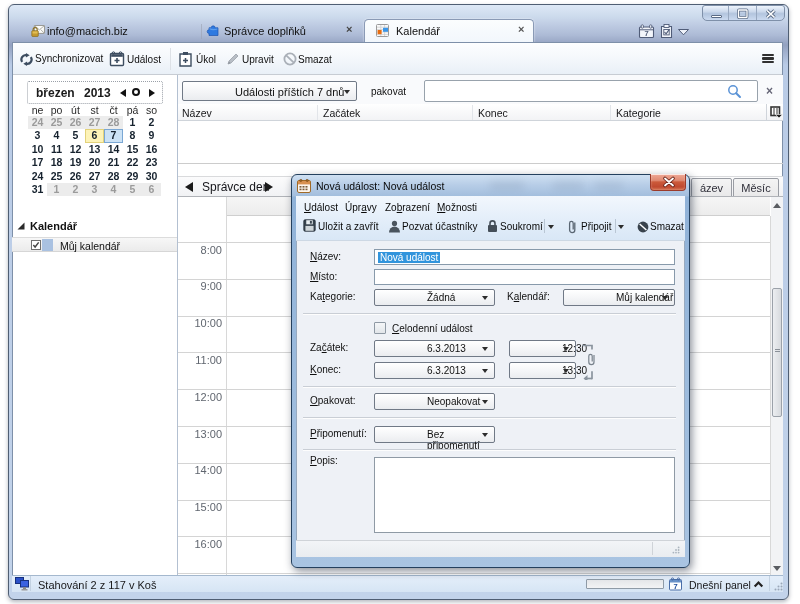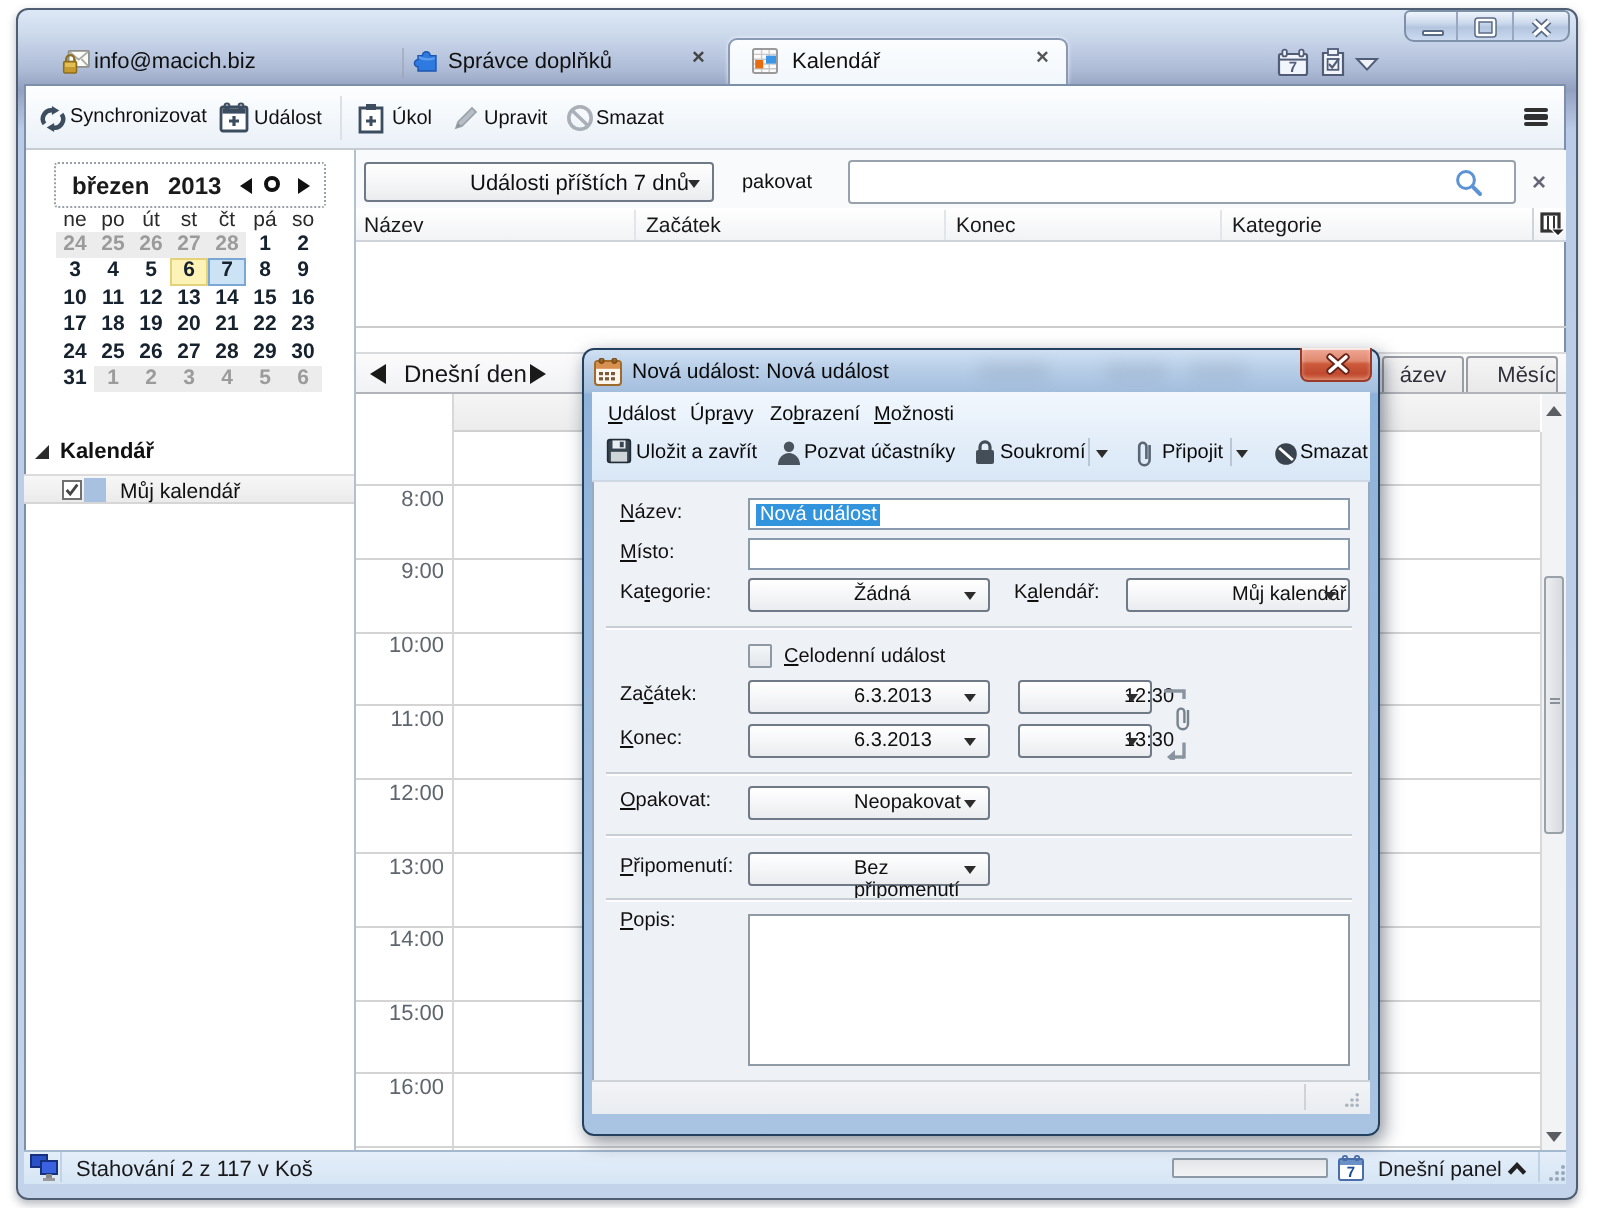--- a/index.html
+++ b/index.html
@@ -271,24 +271,24 @@
   <svg class="abs" style="left:770px;top:106px" width="13" height="12" viewBox="0 0 13 12">
     <rect x="1" y="1" width="8.5" height="8.5" fill="#fff" stroke="#333" stroke-width="1.6"></rect>
     <path d="M4 2 v7 M7 2 v7" stroke="#333" stroke-width="1"></path>
     <path d="M5.5 8.5 h7 l-3.5 3.5 z" fill="#222" stroke="#fff" stroke-width="0.6"></path>
   </svg>
 
   <div class="abs" style="left:178px;top:163px;width:605px;height:1px;background:#cccccc"></div>
 
   <div class="abs" style="left:178px;top:176px;width:605px;height:20px;background:linear-gradient(180deg,#fbfbfc,#f1f2f4);border-top:1px solid #d9dadc"></div>
   <div class="tri" style="left:185px;top:182px;border-top:5px solid transparent;border-bottom:5px solid transparent;border-right:8px solid #1a1a1a"></div>
-  <div class="abs" style="left:202px;top:180px;font-size:12px;color:#15151a">Dnešní den</div>
+  <div class="abs" style="left:202px;top:180px;font-size:12px;color:#15151a">Správce den</div>
   <div class="tri" style="left:265px;top:182px;border-top:5px solid transparent;border-bottom:5px solid transparent;border-left:8px solid #1a1a1a"></div>
   <div class="abs" style="left:691px;top:178px;width:41px;height:19px;background:linear-gradient(180deg,#f4f4f4,#e9e9ea);border:1px solid #9a9da4;border-radius:2px 2px 0 0;font-size:11px;color:#30303a;text-align:center;line-height:18px">ázev</div>
-  <div class="abs" style="left:733px;top:178px;width:46px;height:19px;background:linear-gradient(180deg,#f4f4f4,#e9e9ea);border:1px solid #9a9da4;border-radius:2px 2px 0 0;font-size:11px;color:#30303a;text-align:right;line-height:18px">Měsíc</div>
+  <div class="abs" style="left:733px;top:178px;width:46px;height:19px;background:linear-gradient(180deg,#f4f4f4,#e9e9ea);border:1px solid #9a9da4;border-radius:2px 2px 0 0;font-size:11px;color:#30303a;text-align:center;line-height:18px">Měsíc</div>
   <div class="abs" style="left:178px;top:196px;width:605px;height:1px;background:#b0b3b8"></div>
 
   <div class="abs" style="left:227px;top:197px;width:543px;height:19px;background:linear-gradient(180deg,#f5f5f5,#ececec);border-bottom:1px solid #cfcfcf"></div>
 
   <div class="abs" style="left:226px;top:197px;width:1px;height:378px;background:#d8d8d8"></div>
   <div class="abs" style="left:770px;top:216px;width:1px;height:359px;background:#d8d8d8"></div>
 
   <div class="abs hl" style="top:242px"></div>
       <div class="abs tl" style="top:243.5px">8:00</div>
   <div class="abs hl" style="top:278.8px"></div>

